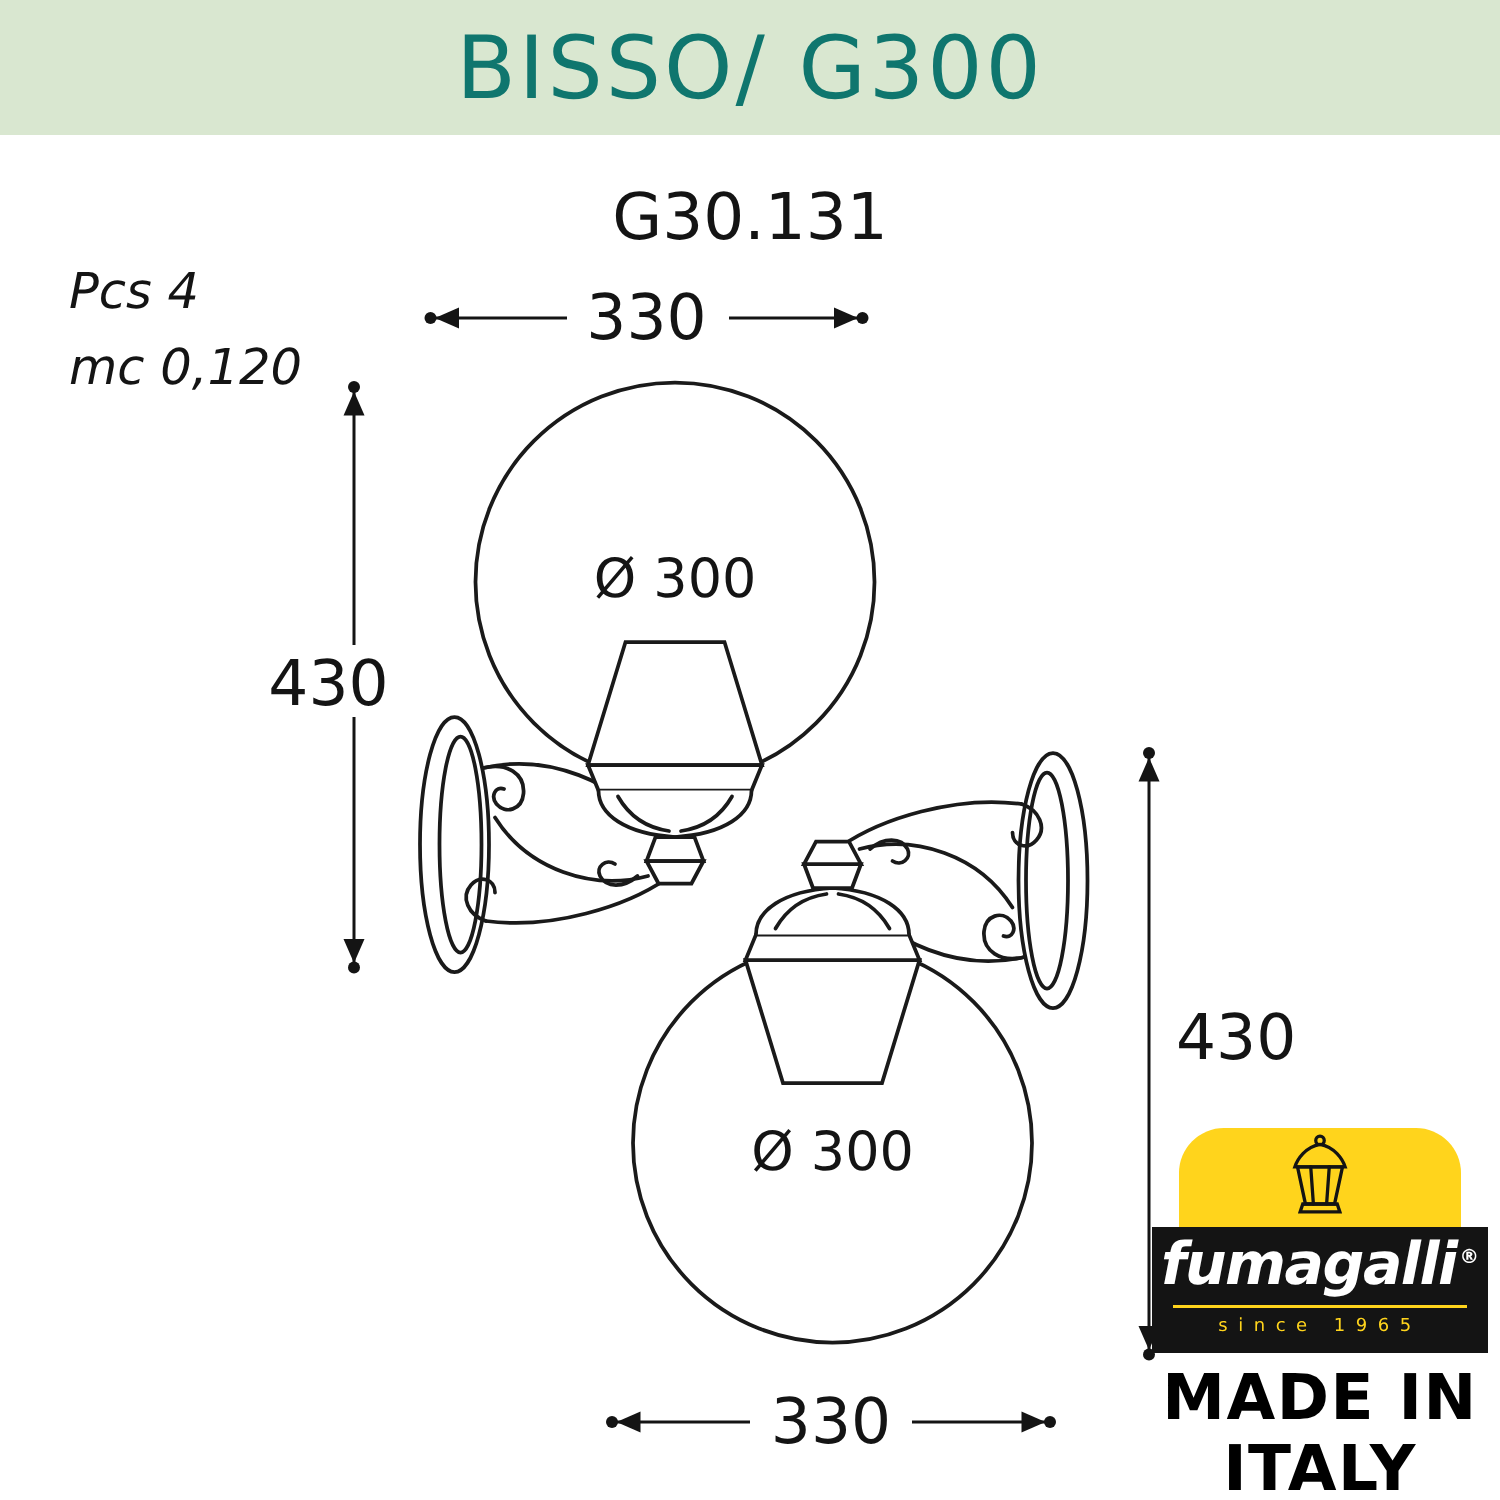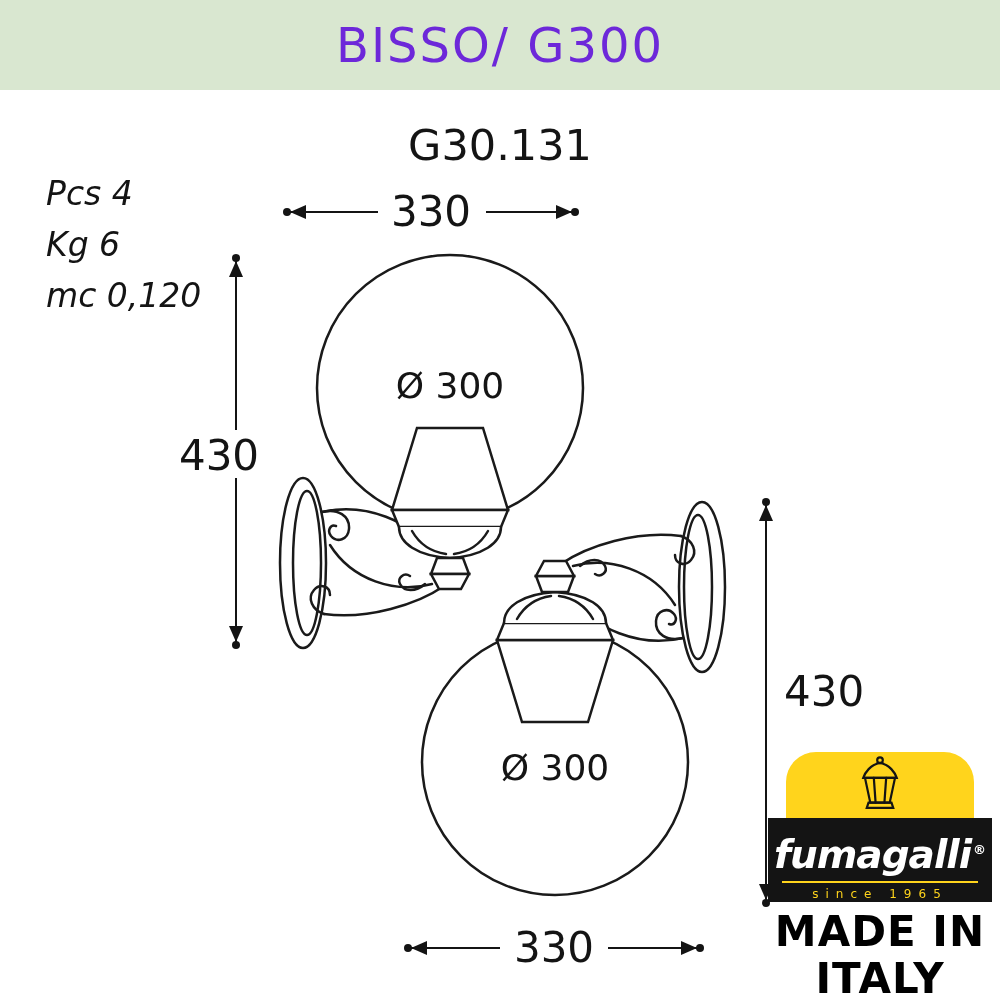--- a/index.html
+++ b/index.html
@@ -5,21 +5,21 @@
   html,body{margin:0;padding:0;background:#fff;}
   .stage{
     position:relative;width:1000px;height:1000px;background:#fff;overflow:hidden;
     font-family:"DejaVu Sans","Liberation Sans",sans-serif;color:#111;
   }
   .header{
     position:absolute;top:0;left:0;width:1000px;height:90px;background:#d9e7d0;
     display:flex;align-items:center;justify-content:center;
   }
   .header h1{
-    margin:0;font-size:48px;font-weight:400;letter-spacing:2px;color:#6d28d9;
+    margin:0;font-size:58px;font-weight:400;letter-spacing:2px;color:#0f766e;
   }
   .product-code{
     position:absolute;top:120px;left:0;width:1000px;text-align:center;
     font-size:43px;color:#141414;
   }
   .specs{
     position:absolute;top:168px;left:46px;font-size:33px;line-height:51px;color:#141414;font-style:italic;
   }
   .drawing{
     position:absolute;top:0;left:0;width:1000px;height:1000px;pointer-events:none;
@@ -28,21 +28,21 @@
   .dia-text{font-size:36px;fill:#141414;font-family:"DejaVu Sans",sans-serif;}
 
   .logo{
     position:absolute;left:768px;top:752px;width:224px;text-align:center;
   }
   .logo-yellow{
     width:188px;height:66px;margin:0 auto;background:#ffd41c;
     border-radius:30px 30px 0 0;display:flex;align-items:center;justify-content:center;
   }
   .logo-band{
-    width:224px;height:84px;background:#141414;box-sizing:border-box;padding-top:16px;
+    width:224px;height:84px;background:#141414;box-sizing:border-box;padding-top:5px;
   }
   .brand-row{
     color:#fff;font-size:39px;font-weight:bold;font-style:italic;line-height:1.1;
     letter-spacing:-1px;white-space:nowrap;
   }
   .reg{font-size:13px;vertical-align:super;font-style:normal;letter-spacing:0;margin-left:2px;}
   .since-rule{height:2px;background:#ffd41c;margin:4px 14px 4px;}
   .since{color:#ffd41c;font-size:12px;letter-spacing:7px;white-space:nowrap;}
   .made{
     font-size:42px;line-height:47px;font-weight:700;color:#000;letter-spacing:1px;
@@ -55,21 +55,20 @@
 <div class="stage">
 
   <div class="header">
     <h1>BISSO/ G300</h1>
   </div>
 
   <div class="product-code">G30.131</div>
 
   <div class="specs">
     <div>Pcs 4</div>
-    <div>Kg 6</div>
     <div>mc 0,120</div>
   </div>
 
   <svg class="drawing" viewBox="0 0 1000 1000" xmlns="http://www.w3.org/2000/svg">
     <defs>
       <g id="lamp" stroke="#1a1a1a" stroke-width="2.5" fill="none" stroke-linecap="round">
 
         <ellipse cx="303" cy="563" rx="23" ry="85" fill="#fff"></ellipse>
         <ellipse cx="307" cy="563" rx="14" ry="72"></ellipse>
 

